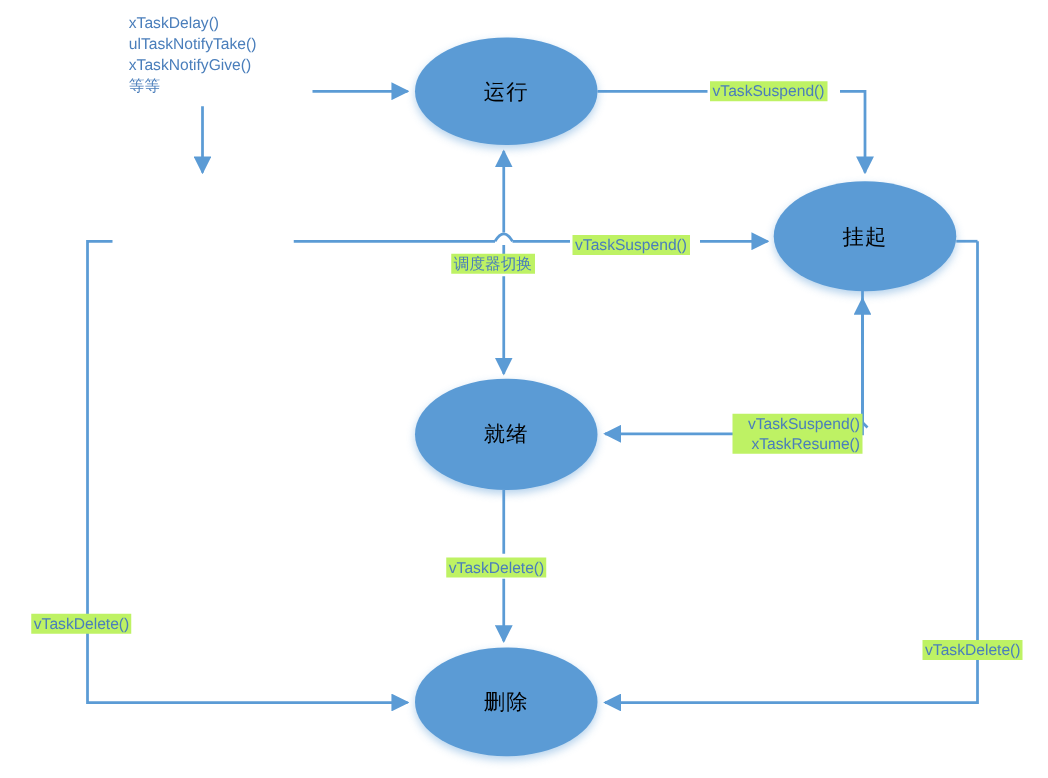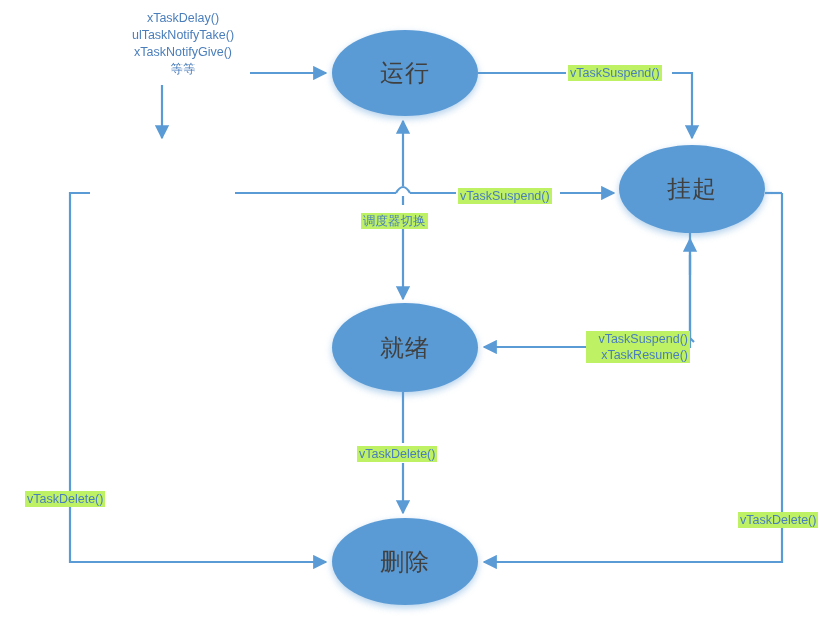--- a/index.html
+++ b/index.html
@@ -24,22 +24,22 @@
     width: 838px;
     height: 622px;
   }
   .node {
     position: absolute;
     display: flex;
     align-items: center;
     justify-content: center;
     border-radius: 50%;
     background: #5b9bd5;
-    color: #404040;
-    font-size: 24px;
+    color: #000000;
+    font-size: 17px;
     letter-spacing: 1px;
     box-shadow: 0 3px 7px rgba(91,155,213,0.45);
     user-select: none;
   }
   .edge-label {
     position: absolute;
     color: #4a7ebb;
     font-size: 12.5px;
     line-height: 16px;
     white-space: nowrap;
@@ -49,21 +49,20 @@
   }
   .edge-label.multi {
     text-align: right;
     white-space: pre-line;
   }
   .src-label {
     position: absolute;
     color: #4a7ebb;
     font-size: 12.5px;
     line-height: 17px;
-    text-align: center;
     white-space: pre-line;
     user-select: none;
   }
 </style>
 </head>
 <body>
 
 <div id="canvas">
 
   <svg id="wires" viewBox="0 0 838 622" xmlns="http://www.w3.org/2000/svg">
@@ -125,21 +124,21 @@
 
   <div class="src-label" style="left:103px; top:10px; width:160px;">xTaskDelay()
 ulTaskNotifyTake()
 xTaskNotifyGive()
 等等</div>
 
   <div class="edge-label" style="left:568px; top:65px;">vTaskSuspend()</div>
 
   <div class="edge-label" style="left:458px; top:188px;">vTaskSuspend()</div>
 
-  <div class="edge-label" style="left:361px; top:203px;margin-top:10px;">调度器切换</div>
+  <div class="edge-label" style="left:361px; top:203px;">调度器切换</div>
 
   <div class="edge-label multi" style="left:586px; top:331px; width:100px;">vTaskSuspend()
 xTaskResume()</div>
 
   <div class="edge-label" style="left:357px; top:446px;">vTaskDelete()</div>
 
   <div class="edge-label" style="left:25px; top:491px;">vTaskDelete()</div>
 
   <div class="edge-label" style="left:738px; top:512px;">vTaskDelete()</div>
 

